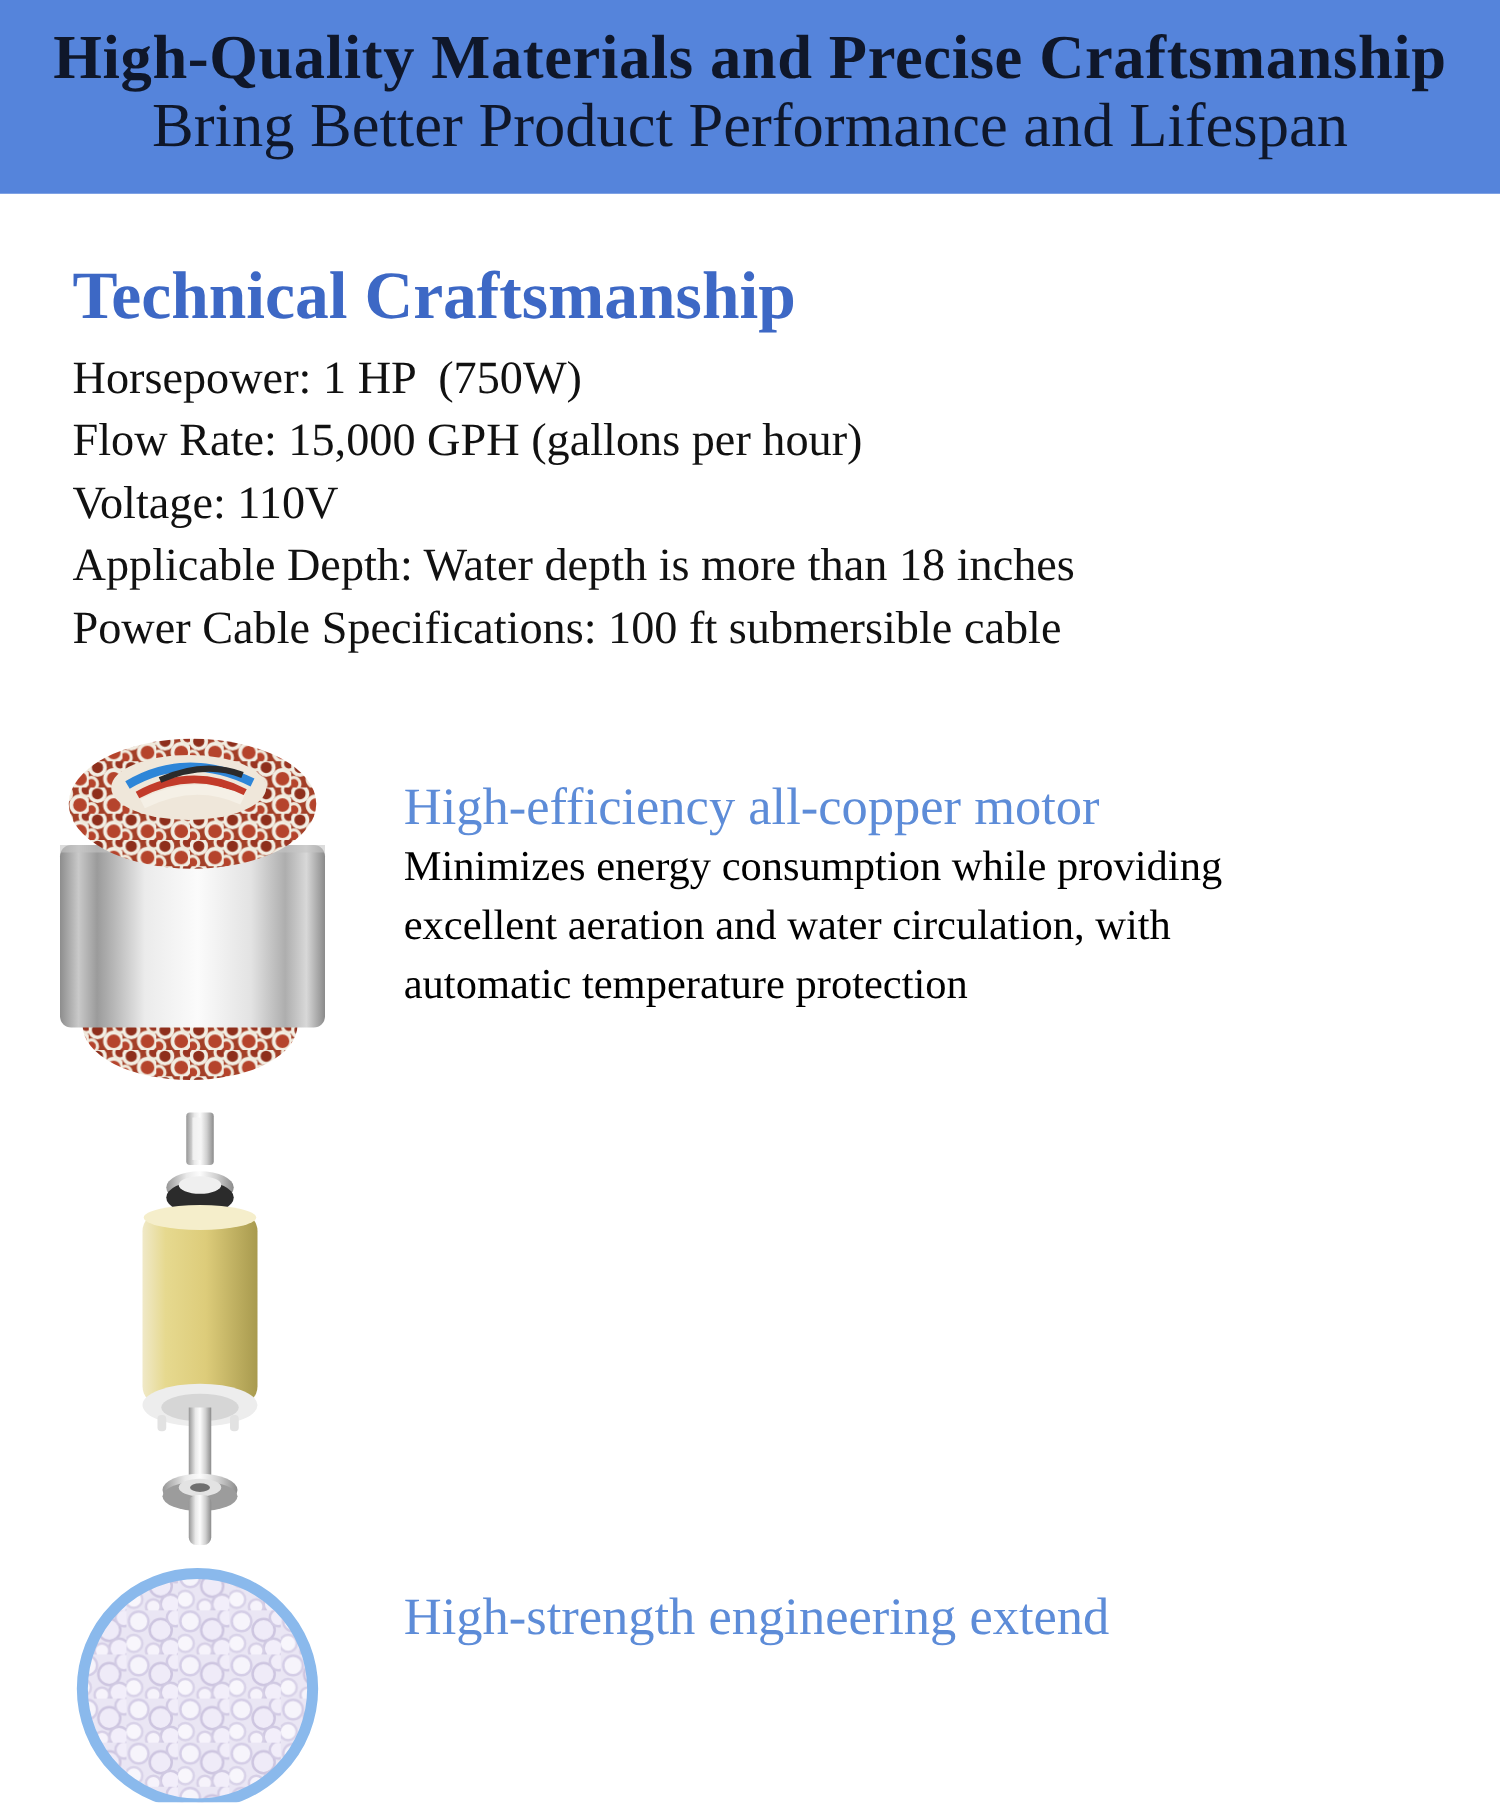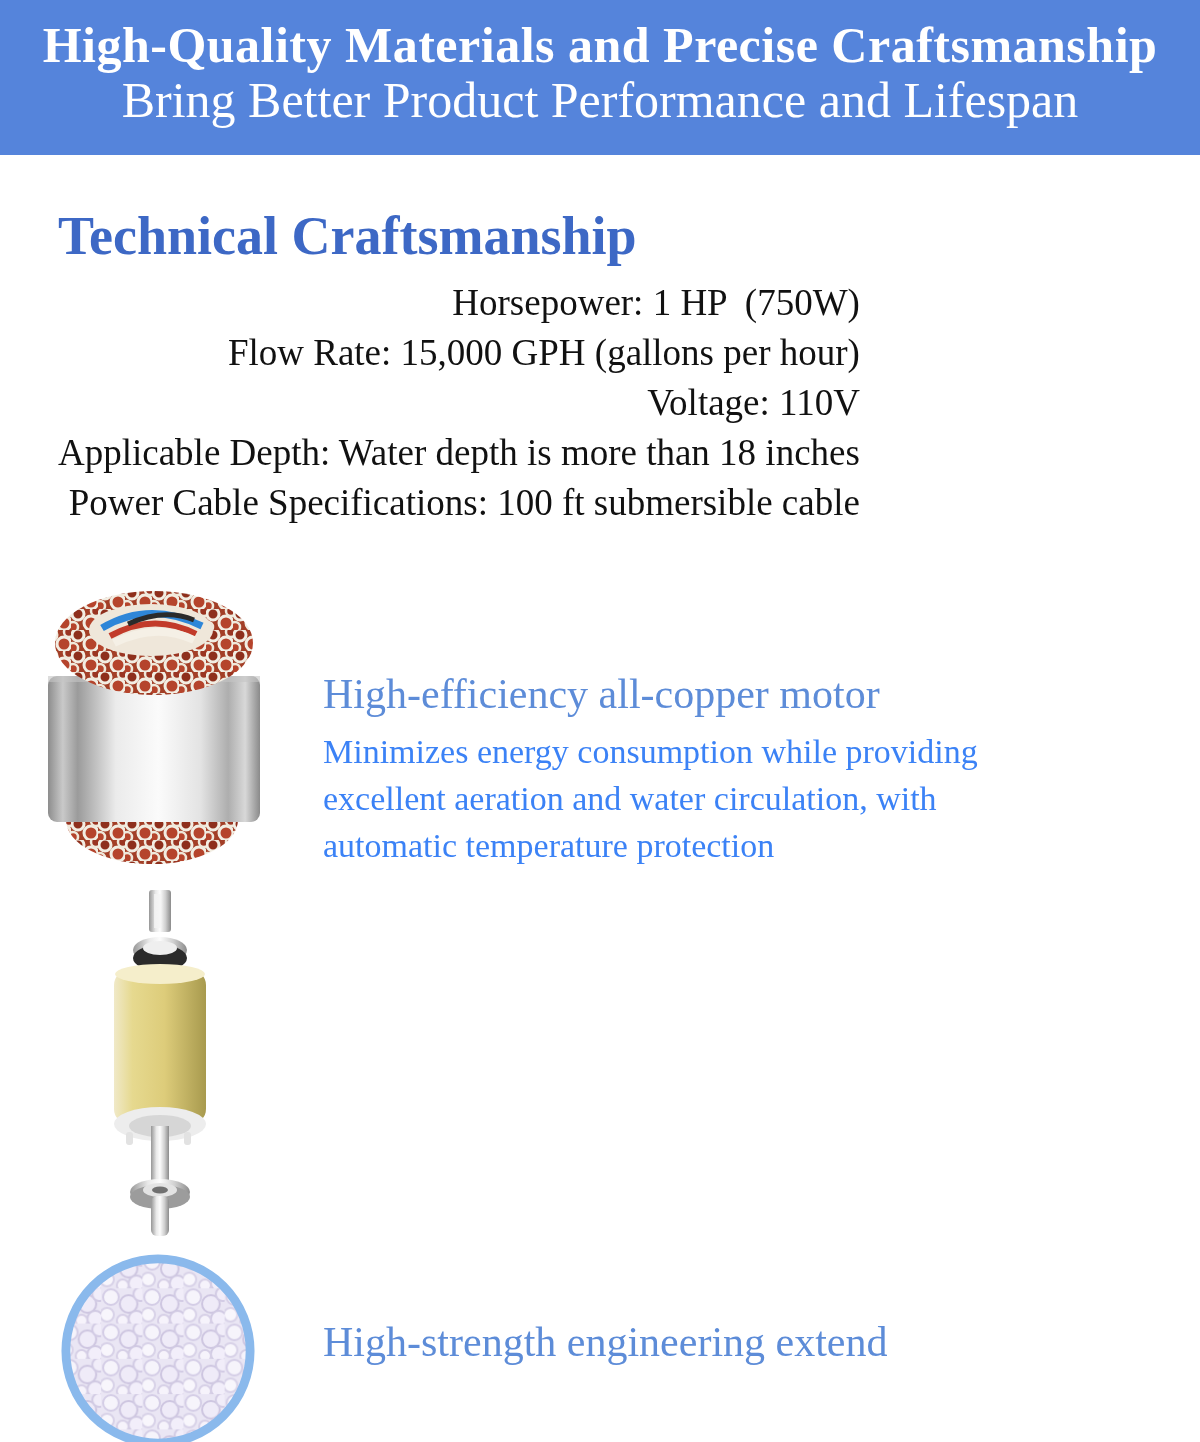--- a/index.html
+++ b/index.html
@@ -13,21 +13,21 @@
     color: #141414;
   }
 
   
   .banner {
     position: absolute;
     left: 0; top: 0;
     width: 1200px; height: 155px;
     background: #5584DB;
     text-align: center;
-    color: #ffffff;
+    color: #0f172a;
   }
   .banner-title {
     padding-top: 16px;
     font-size: 50px;
     font-weight: bold;
     line-height: 58px;
     letter-spacing: 0.5px;
   }
   .banner-subtitle {
     font-size: 50px;
@@ -43,36 +43,34 @@
     font-weight: bold;
     color: #3D68C5;
   }
   .spec-list {
     position: absolute;
     left: 58px; top: 278px;
     font-size: 37px;
     line-height: 50px;
     white-space: pre-wrap;
     color: #111111;
-    text-align: right;
   }
 
   
   .feature-heading {
     font-size: 42px;
     line-height: 48px;
     color: #5D8CD8;
-    margin-top: 48px;
   }
   .feature-body {
-    margin-top: 10px;
+    margin-top: 0;
     font-size: 34px;
     line-height: 47px;
     white-space: pre-wrap;
-    color: #3b82f6;
+    color: #000000;
   }
   .feature-text { position: absolute; }
   .ft1 { left: 323px; top: 622px;  width: 780px; }
   .ft2 { left: 323px; top: 960px;  width: 800px; }
   .ft3 { left: 323px; top: 1270px; width: 740px; }
 
   .feature-img { position: absolute; }
   .fi1 { left: 44px;  top: 588px; }
   .fi2 { left: 112px; top: 886px; }
   .fi3 { left: 60px;  top: 1253px; }

